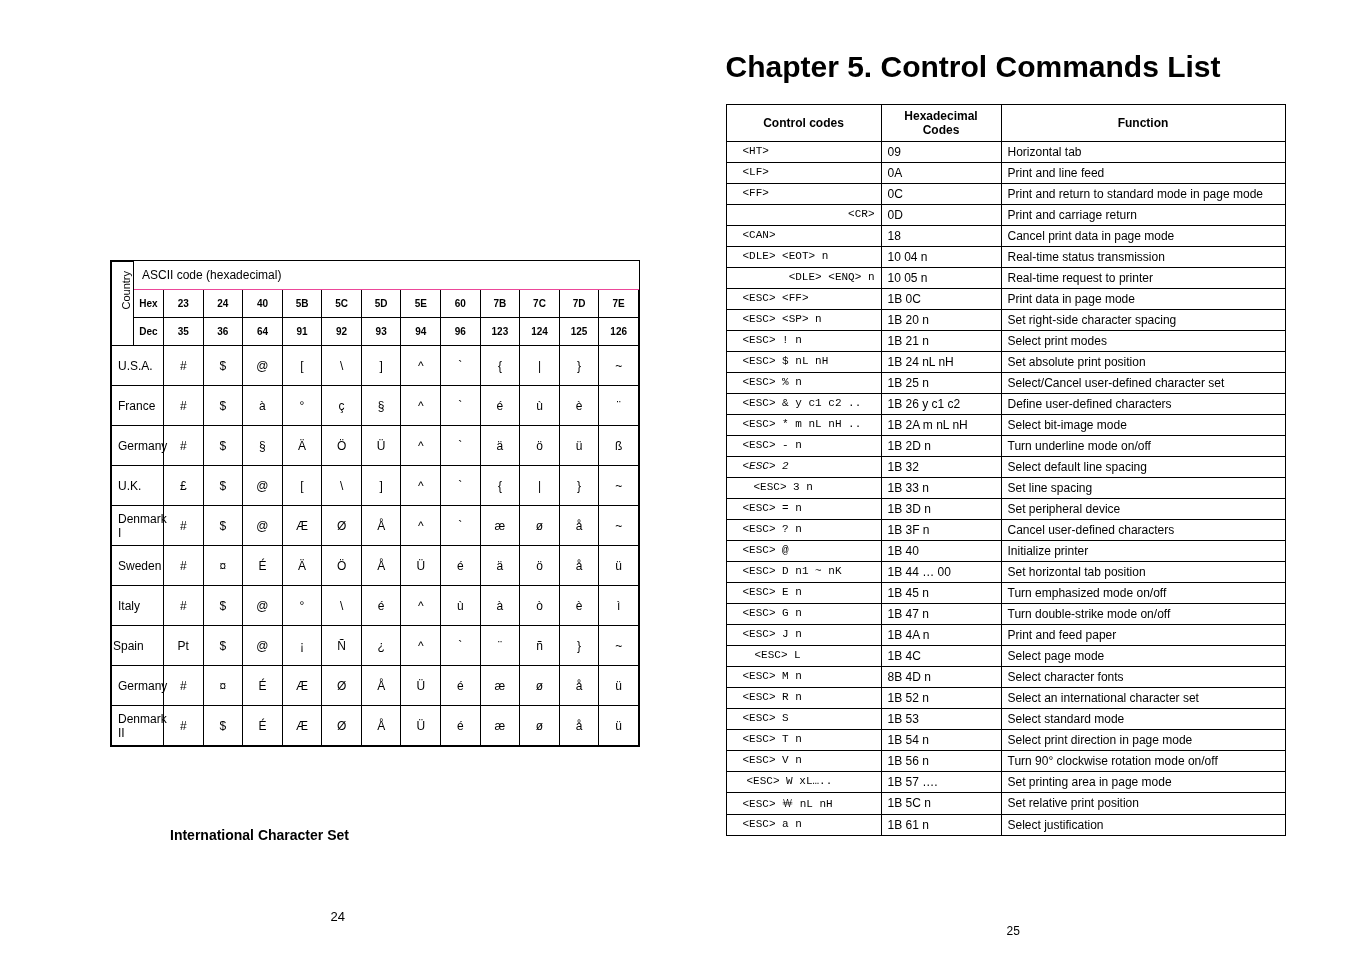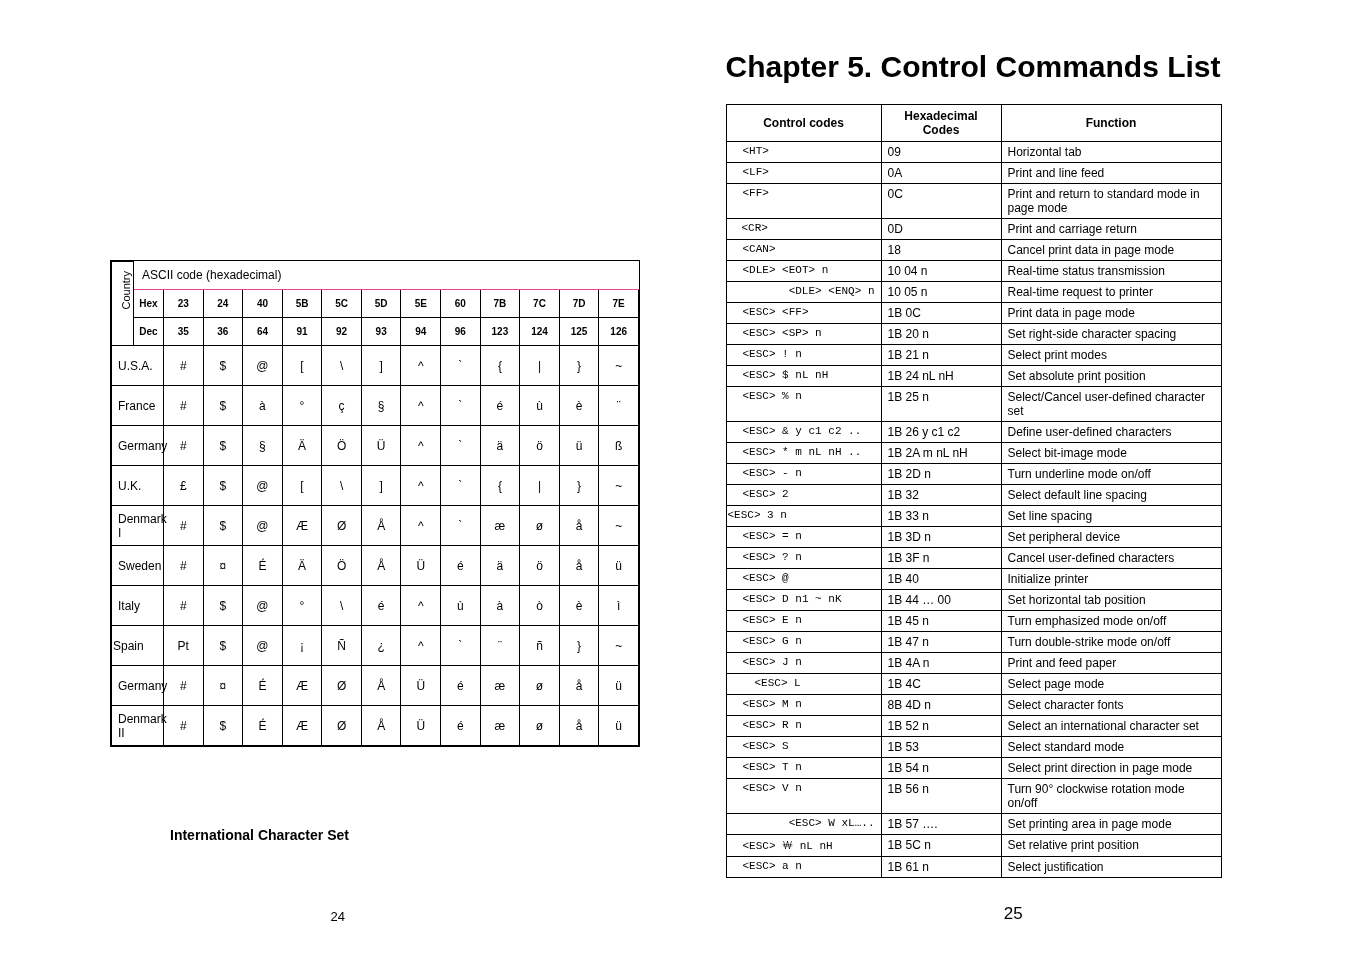--- a/index.html
+++ b/index.html
@@ -13,25 +13,25 @@
   .ascii-table { width: 100%; border-collapse: collapse; table-layout: fixed; }
   .ascii-table th, .ascii-table td { border: 1px solid #000; text-align: center; height: 28px; padding: 2px; font-weight: normal; }
   .ascii-table .rowhead { height: 40px; }
   .country-lbl { transform: rotate(-90deg); white-space: nowrap; font-size: 11px; }
   .hdr-row td, .hdr-row th { font-size: 10px; font-weight: bold; }
   .caption-left { margin-top: 80px; margin-left: 120px; font-weight: bold; font-size: 14px; }
   .pagenum-left { position: absolute; bottom: 30px; left: 50%; transform: translateX(-50%); font-size: 13px; }
 
   
   .chapter-title { font-size: 30px; margin-top: 10px; margin-bottom: 20px; }
-  .cmd-table { width: 496px; border-collapse: collapse; font-size: 12px; }
+  .cmd-table { width: 560px; border-collapse: collapse; font-size: 12px; }
   .cmd-table th { border: 1px solid #000; padding: 4px 6px; font-weight: bold; text-align: center; }
   .cmd-table td { border: 1px solid #000; padding: 3px 6px; text-align: left; vertical-align: top; }
   .cmd-table td:first-child { font-family: 'Courier New', monospace; font-size: 11px; }
-  .pagenum-right { position: absolute; bottom: 30px; left: 50%; transform: translateX(-50%); font-size: 17px; }
+  .pagenum-right { position: absolute; bottom: 16px; left: 50%; transform: translateX(-50%); font-size: 12px; }
 
   .title-row td { border: none; border-bottom: 1px solid #ec4899; text-align: left; padding-left: 8px; font-size: 12px; font-family: Arial, sans-serif; }
   .header-block { border: 1px solid #000; }
 </style>
 </head>
 <body>
 
 <div class="page page-left">
 
   <div class="ascii-wrap">
@@ -275,21 +275,21 @@
           <td style="padding-left: 16px;">&lt;LF&gt;</td>
           <td>0A</td>
           <td>Print and line feed</td>
         </tr>
         <tr>
           <td style="padding-left: 16px;">&lt;FF&gt;</td>
           <td>0C</td>
           <td>Print and return to standard mode in page mode</td>
         </tr>
         <tr>
-          <td style="padding-left: 15px;">&lt;CR&gt;</td>
+          <td style="padding-left: 0; text-align: right;">&lt;CR&gt;</td>
           <td>0D</td>
           <td>Print and carriage return</td>
         </tr>
         <tr>
           <td style="padding-left: 16px;">&lt;CAN&gt;</td>
           <td>18</td>
           <td>Cancel print data in page mode</td>
         </tr>
         <tr>
           <td style="padding-left: 16px;">&lt;DLE&gt; &lt;EOT&gt; n</td>
@@ -335,26 +335,26 @@
           <td style="padding-left: 16px;">&lt;ESC&gt; * m nL nH ..</td>
           <td>1B 2A m nL nH</td>
           <td>Select bit-image mode</td>
         </tr>
         <tr>
           <td style="padding-left: 16px;">&lt;ESC&gt; - n</td>
           <td>1B 2D n</td>
           <td>Turn underline mode on/off</td>
         </tr>
         <tr>
-          <td style="padding-left: 16px;">&lt;ESC&gt; 2</td>
+          <td style="padding-left: 16px; font-style: italic;">&lt;ESC&gt; 2</td>
           <td>1B 32</td>
           <td>Select default line spacing</td>
         </tr>
         <tr>
-          <td style="padding-left: 1px;">&lt;ESC&gt; 3 n</td>
+          <td style="padding-left: 27px;">&lt;ESC&gt; 3 n</td>
           <td>1B 33 n</td>
           <td>Set line spacing</td>
         </tr>
         <tr>
           <td style="padding-left: 16px;">&lt;ESC&gt; = n</td>
           <td>1B 3D n</td>
           <td>Set peripheral device</td>
         </tr>
         <tr>
           <td style="padding-left: 16px;">&lt;ESC&gt; ? n</td>
@@ -410,21 +410,21 @@
           <td style="padding-left: 16px;">&lt;ESC&gt; T n</td>
           <td>1B 54 n</td>
           <td>Select print direction in page mode</td>
         </tr>
         <tr>
           <td style="padding-left: 16px;">&lt;ESC&gt; V n</td>
           <td>1B 56 n</td>
           <td>Turn 90° clockwise rotation mode on/off</td>
         </tr>
         <tr>
-          <td style="padding-left: 32px; text-align: right;">&lt;ESC&gt; W xL…..</td>
+          <td style="padding-left: 20px;">&lt;ESC&gt; W xL…..</td>
           <td>1B 57 ….</td>
           <td>Set printing area in page mode</td>
         </tr>
         <tr>
           <td style="padding-left: 16px;">&lt;ESC&gt; ￦ nL nH</td>
           <td>1B 5C n</td>
           <td>Set relative print position</td>
         </tr>
         <tr>
           <td style="padding-left: 16px;">&lt;ESC&gt; a n</td>

